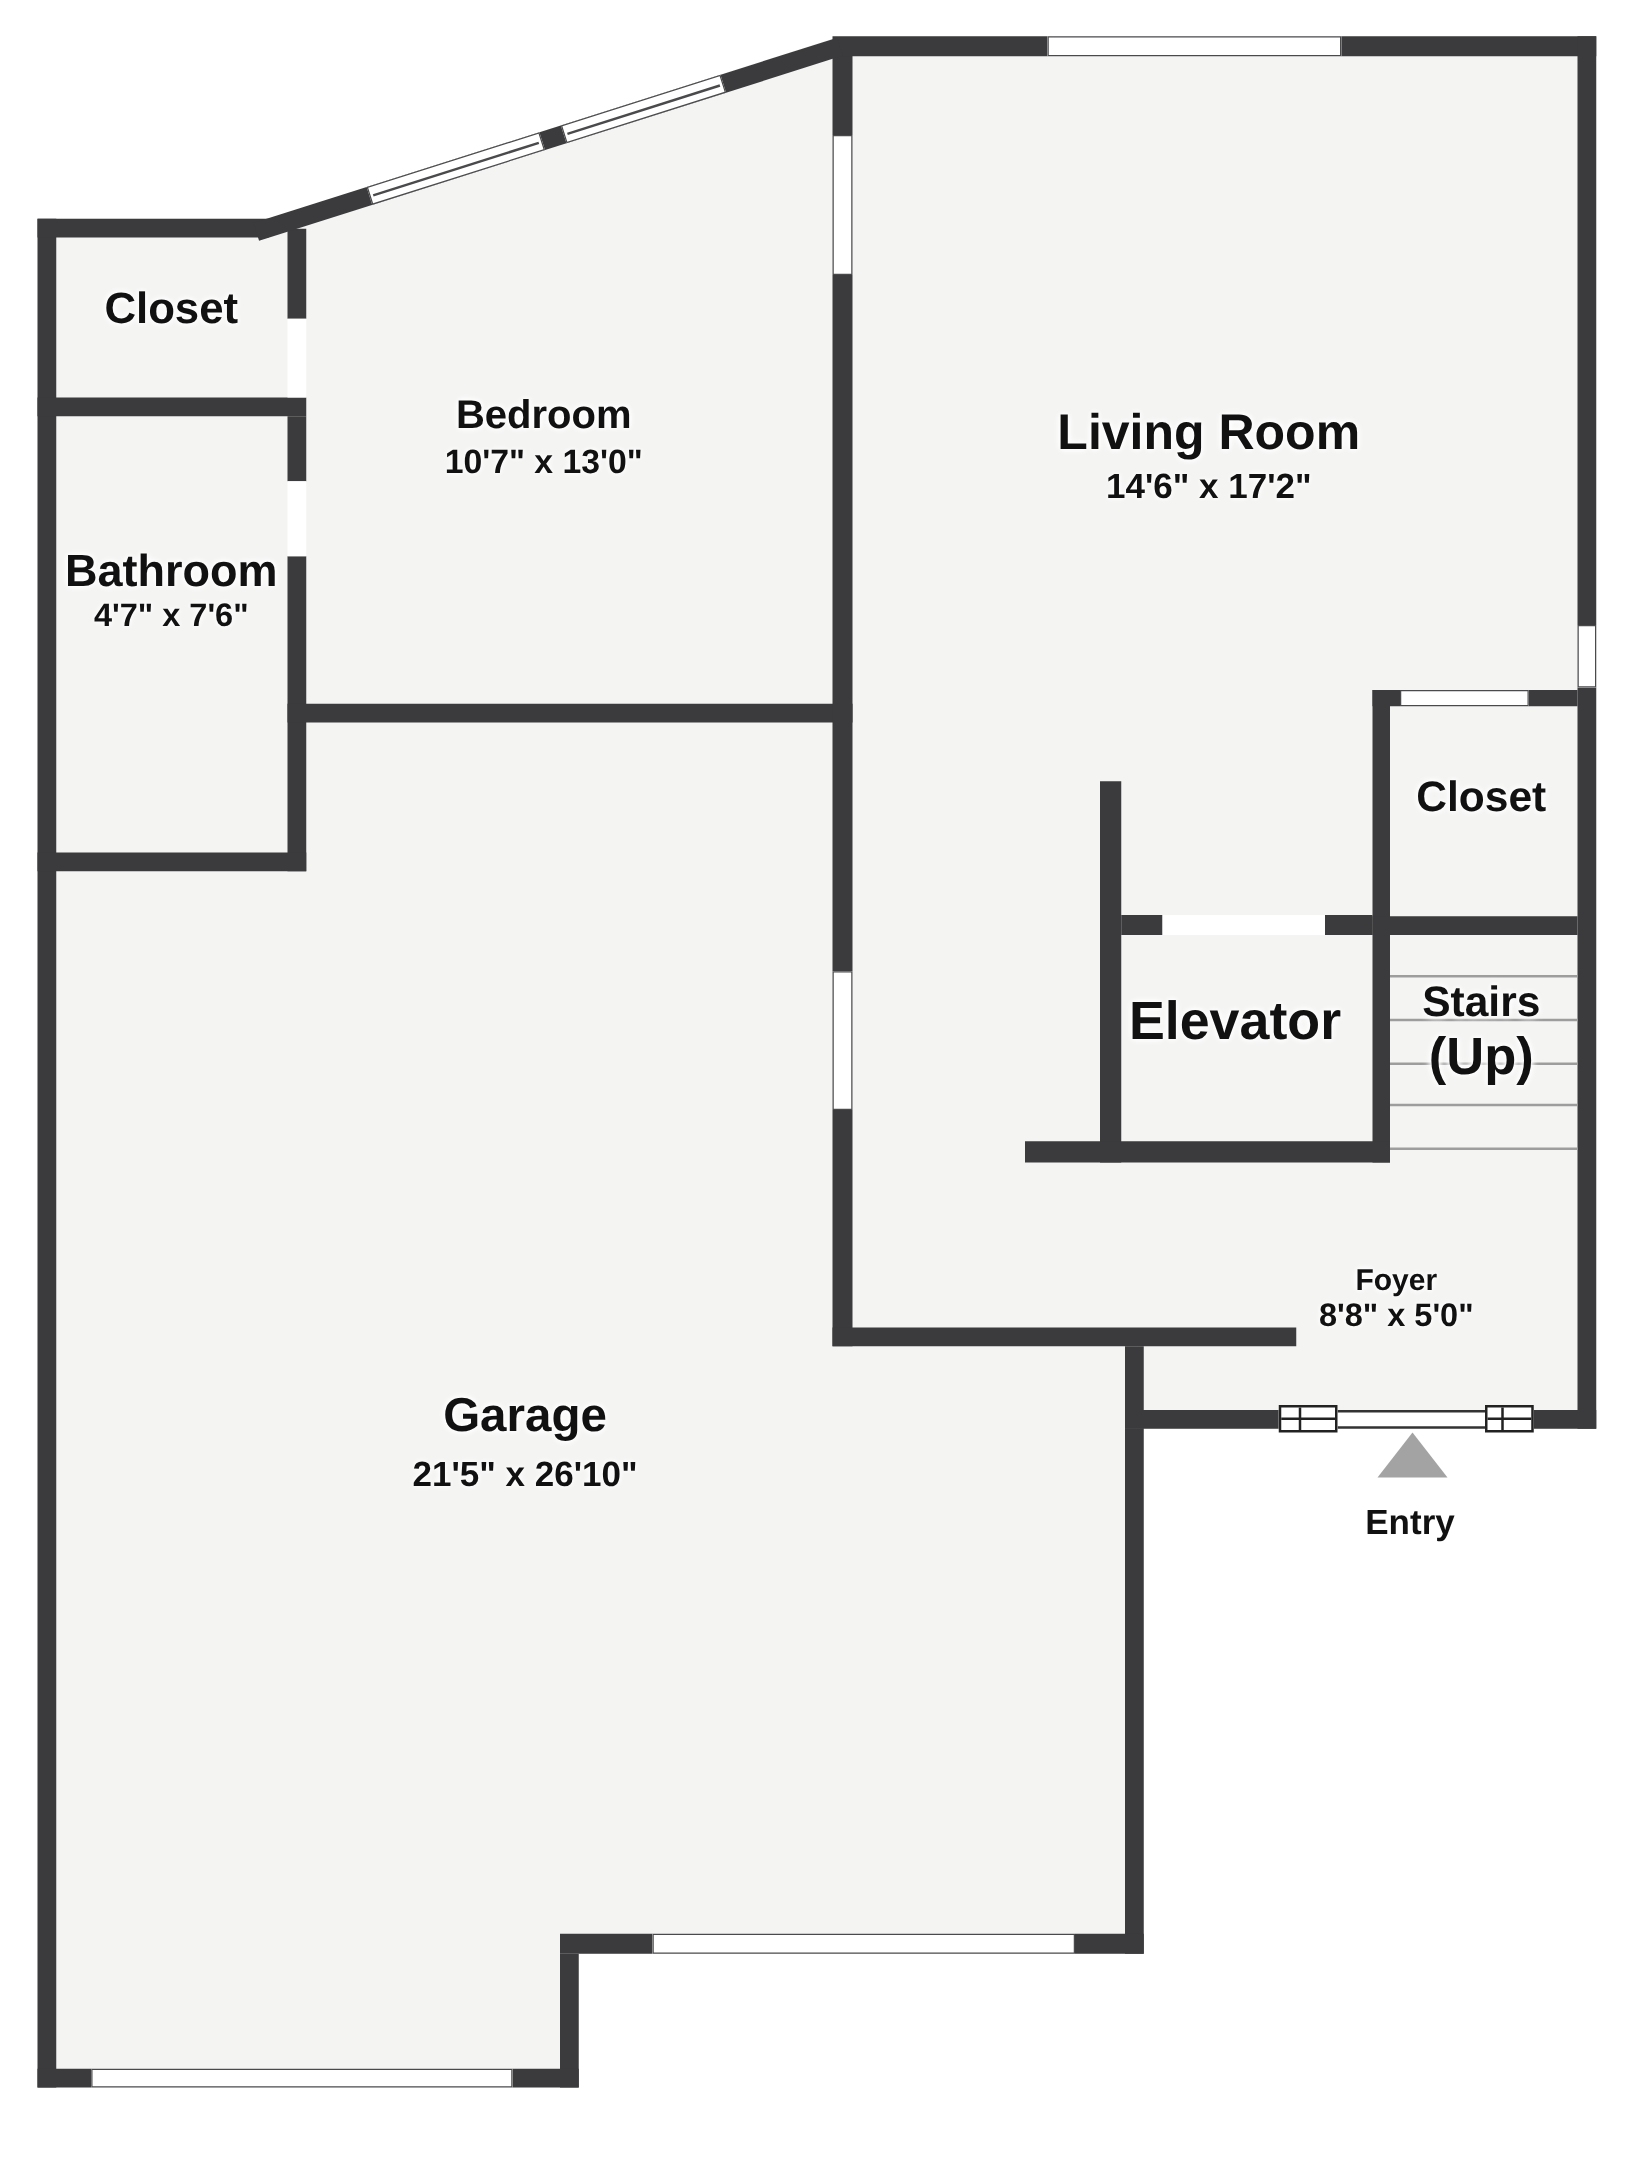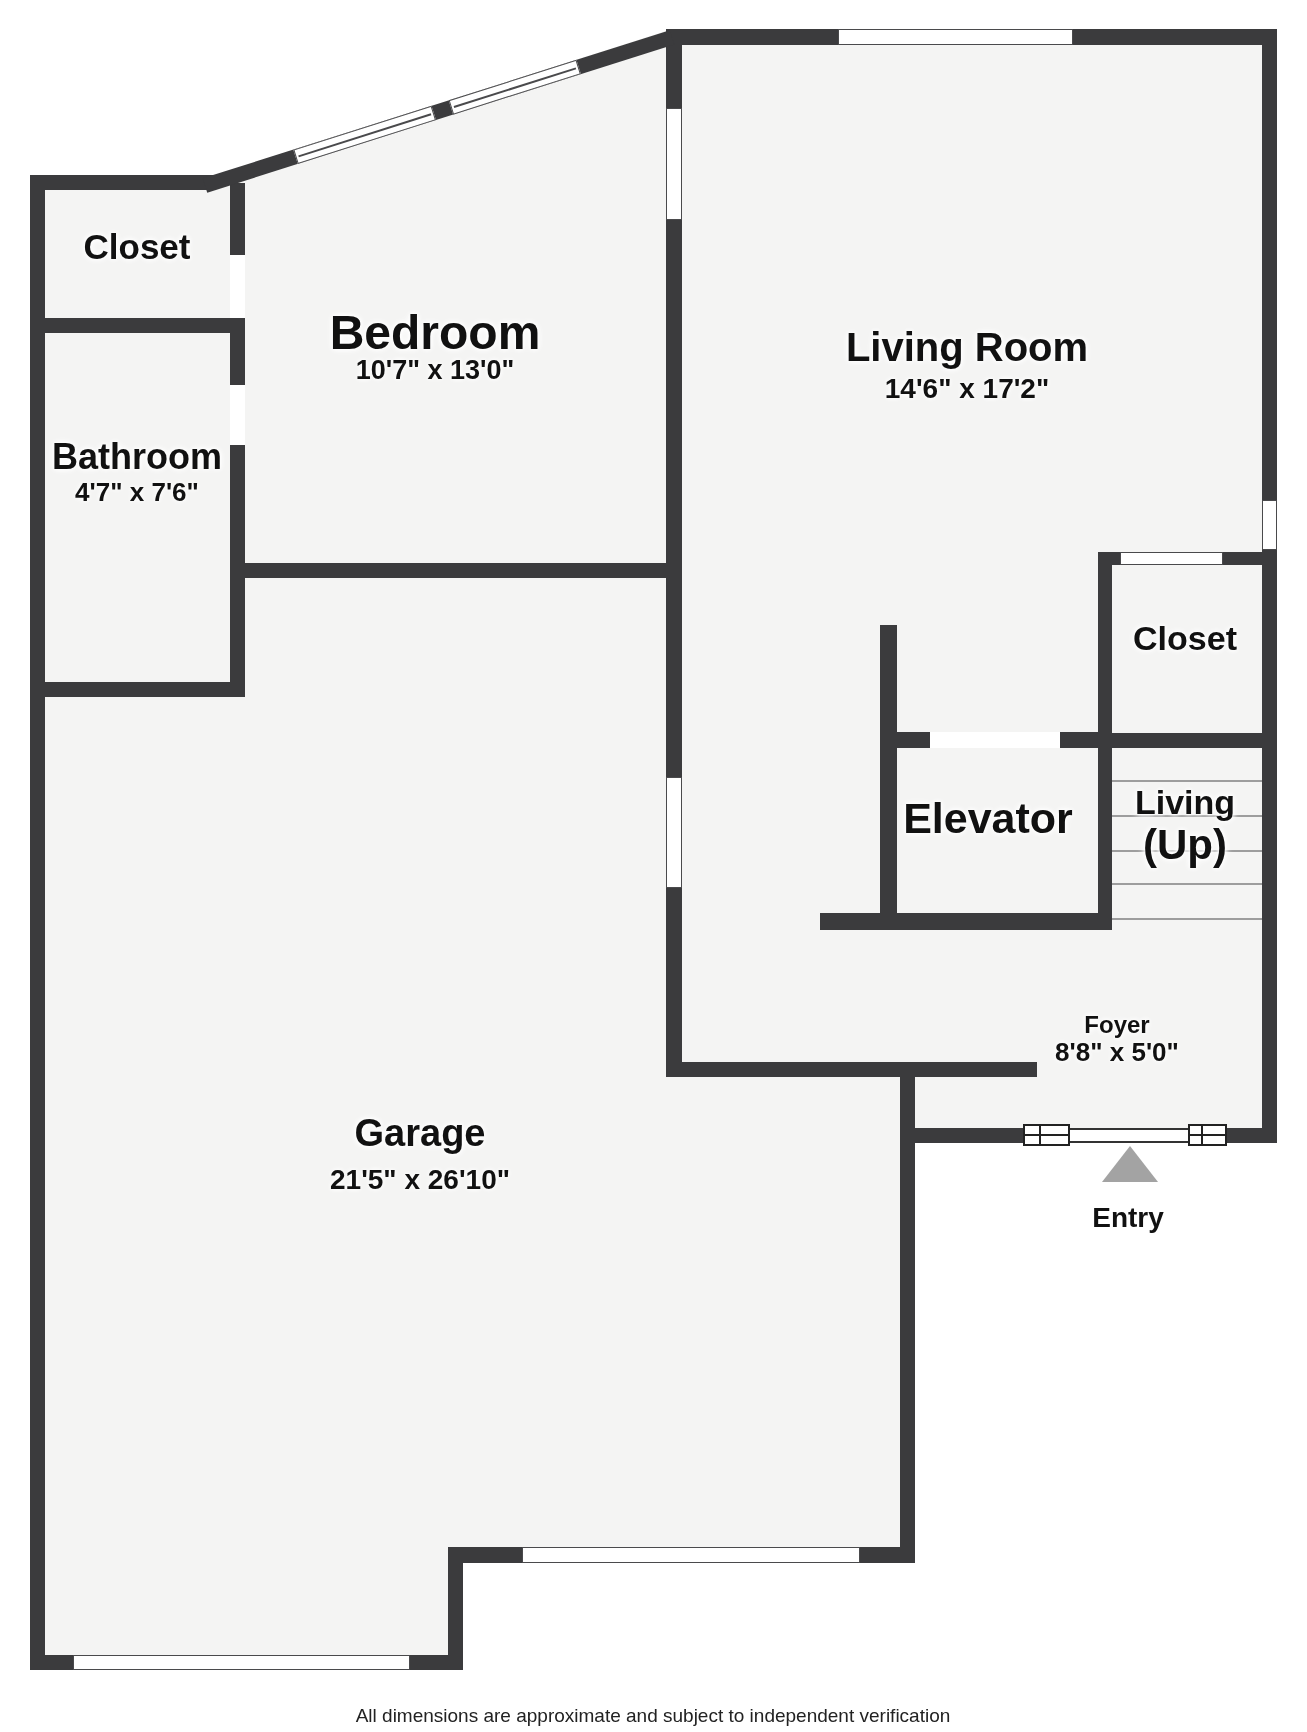--- a/index.html
+++ b/index.html
@@ -119,38 +119,37 @@
   <div class="tread" style="top:780px"></div>
   <div class="tread" style="top:815px"></div>
   <div class="tread" style="top:850px"></div>
   <div class="tread" style="top:883px"></div>
   <div class="tread" style="top:918px"></div>
 
   <div class="tri" style="left:1102px;top:1146px"></div>
 
   <div class="lbl" style="left:137px;top:247px;font-size:35px">Closet</div>
 
-  <div class="lbl" style="left:435px;top:332px;font-size:48px">Bedroom</div>
+  <div class="lbl" style="left:435px;top:332px;font-size:32px">Bedroom</div>
   <div class="dims" style="left:435px;top:370px;font-size:27px">10'7" x 13'0"</div>
 
   <div class="lbl" style="left:967px;top:347px;font-size:40px">Living Room</div>
   <div class="dims" style="left:967px;top:389px;font-size:28px">14'6" x 17'2"</div>
 
   <div class="lbl" style="left:137px;top:457px;font-size:36px">Bathroom</div>
   <div class="dims" style="left:137px;top:492px;font-size:26px">4'7" x 7'6"</div>
 
   <div class="lbl" style="left:1185px;top:638px;font-size:34px">Closet</div>
 
   <div class="lbl" style="left:988px;top:818px;font-size:43px">Elevator</div>
 
-  <div class="lbl" style="left:1185px;top:802px;font-size:34px">Living</div>
+  <div class="lbl" style="left:1185px;top:802px;font-size:34px">Stairs</div>
   <div class="lbl" style="left:1185px;top:845px;font-size:42px">(Up)</div>
 
   <div class="lbl" style="left:1117px;top:1025px;font-size:24px">Foyer</div>
   <div class="dims" style="left:1117px;top:1052px;font-size:26px">8'8" x 5'0"</div>
 
   <div class="lbl" style="left:420px;top:1133px;font-size:38px">Garage</div>
   <div class="dims" style="left:420px;top:1180px;font-size:28px">21'5" x 26'10"</div>
 
   <div class="lbl" style="left:1128px;top:1218px;font-size:28px">Entry</div>
 
-  <div class="footer">All dimensions are approximate and subject to independent verification</div>
 </div>
 
 </body></html>

